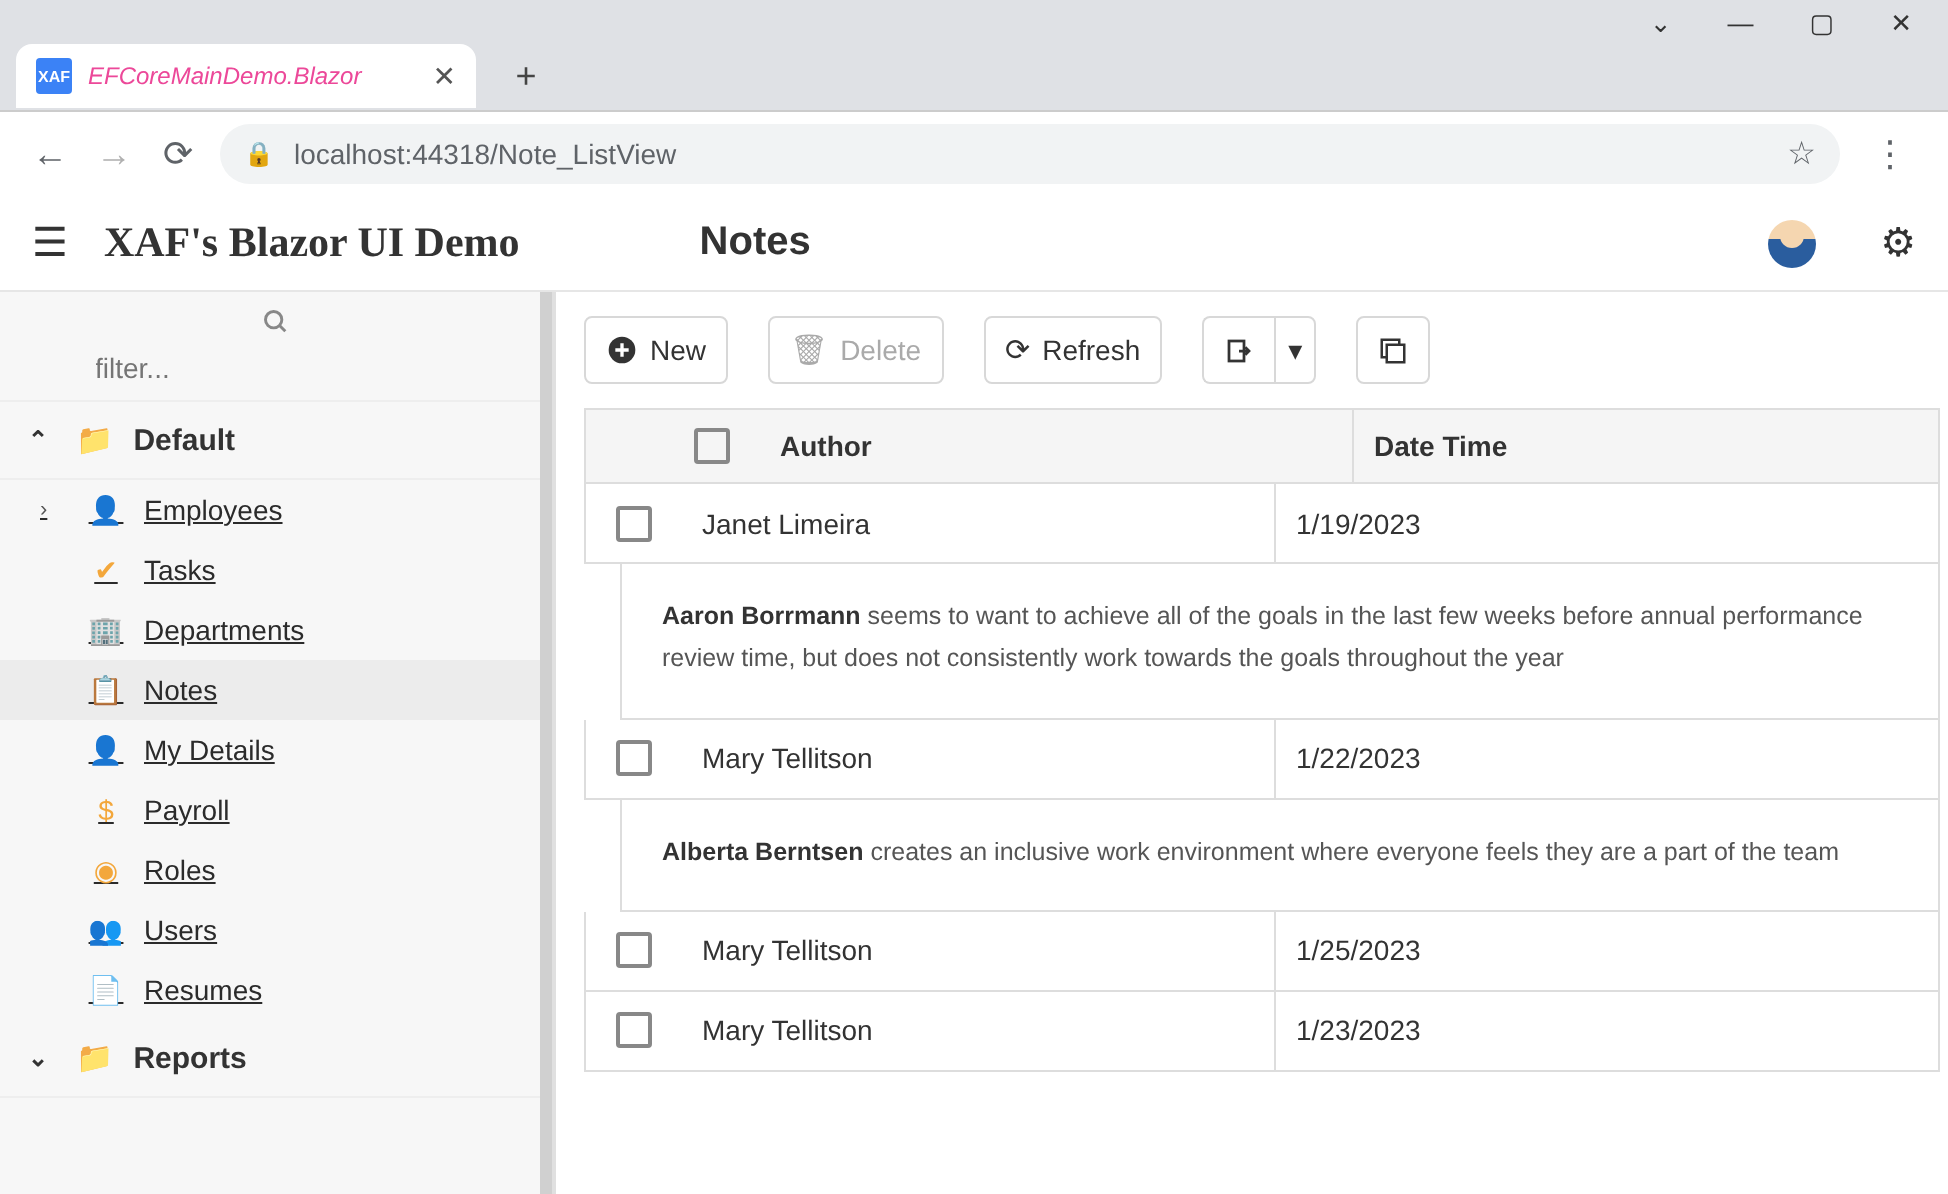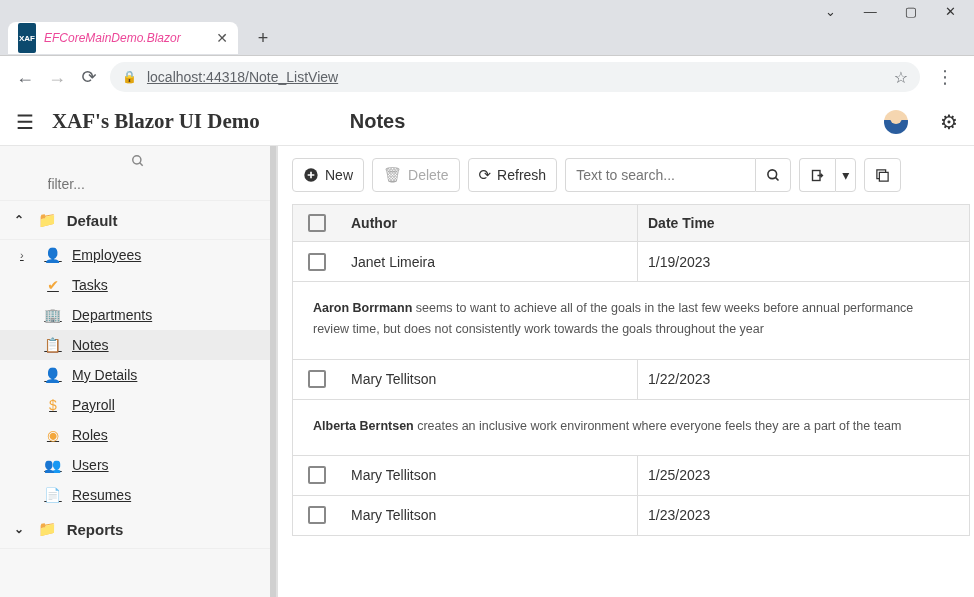--- a/index.html
+++ b/index.html
@@ -4,30 +4,30 @@
 <style>
 * { box-sizing: border-box; margin: 0; padding: 0; }
 body { font-family: "Segoe UI", Arial, sans-serif; font-size: 14px; color: #333; background: #fff; overflow: hidden; width: 974px; height: 597px; }
 
 
 .browser-chrome { background: #dfe1e5; border-bottom: 1px solid #ccc; }
 .win-controls { display: flex; justify-content: flex-end; gap: 28px; padding: 4px 18px 2px; color: #333; }
 .win-controls span { font-size: 13px; }
 .tab-strip { display: flex; align-items: center; padding: 0 8px; height: 34px; }
 .tab { background: #fff; border-radius: 8px 8px 0 0; display: flex; align-items: center; gap: 8px; padding: 6px 10px; width: 230px; height: 32px; }
-.tab-favicon { width: 18px; height: 30px; background: #0c4a6e; color: #fff; font-size: 8px; font-weight: bold; display: flex; align-items: center; justify-content: center; border-radius: 2px; }
+.tab-favicon { width: 18px; height: 18px; background: #3b82f6; color: #fff; font-size: 8px; font-weight: bold; display: flex; align-items: center; justify-content: center; border-radius: 2px; }
 .tab-title { flex: 1; font-size: 12px; color: #ec4899; white-space: nowrap; overflow: hidden; font-style: italic; }
 .tab-close { font-size: 14px; color: #555; }
 .new-tab { margin-left: 12px; width: 26px; height: 26px; border-radius: 50%; display: flex; align-items: center; justify-content: center; font-size: 18px; color: #444; }
 .addr-bar { background: #fff; display: flex; align-items: center; gap: 10px; padding: 6px 14px; height: 42px; }
 .addr-bar .nav-btn { width: 22px; text-align: center; font-size: 18px; color: #5f6368; }
 .addr-bar .nav-btn.disabled { color: #b0b0b0; }
 .url-box { flex: 1; background: #f1f3f4; border-radius: 18px; height: 30px; display: flex; align-items: center; padding: 0 12px; gap: 10px; color: #5f6368; font-size: 14px; }
 .url-box .lock { font-size: 12px; }
-.url-text { flex: 1; text-decoration: underline; }
+.url-text { flex: 1; }
 .url-box .star { font-size: 16px; }
 .menu-dots { font-size: 18px; color: #5f6368; padding: 0 6px; }
 
 
 .app-header { display: flex; align-items: center; height: 48px; border-bottom: 1px solid #e6e6e6; padding: 0 16px; gap: 18px; }
 .hamburger { font-size: 20px; }
 .app-title { font-weight: 700; font-size: 21px; font-family: Liberation Serif, serif; }
 .page-title { font-size: 20px; font-weight: 600; margin-left: 72px; }
 .header-spacer { flex: 1; }
 .avatar { width: 24px; height: 24px; border-radius: 50%; background: linear-gradient(#f5d6b0 40%, #2a5d9e 40%); position: relative; }
@@ -45,38 +45,38 @@
 .folder-icon { color: #f3b13b; font-size: 15px; }
 .nav-item { display: flex; align-items: center; gap: 10px; padding: 7px 14px 7px 20px; font-size: 14px; color: #2b2b2b; text-decoration: underline; }
 .nav-item .chev { width: 14px; font-size: 11px; color: #555; text-decoration: none; display: inline-block; }
 .nav-item .nav-icon { width: 18px; text-align: center; text-decoration: none; display: inline-block; font-size: 14px; }
 .nav-item.no-chev { padding-left: 44px; }
 .nav-item.selected { background: #ececec; }
 .nav-label { }
 
 
 .main { flex: 1; display: flex; flex-direction: column; overflow: hidden; }
-.toolbar { display: flex; gap: 8px; padding: 12px 14px; align-items: flex-start; }
+.toolbar { display: flex; gap: 20px; padding: 12px 14px; align-items: flex-start; }
 .tbtn { border: 1px solid #d8d8d8; background: #fff; border-radius: 4px; height: 34px; display: flex; align-items: center; gap: 6px; padding: 0 10px; font-size: 14px; color: #333; }
 .tbtn.disabled { color: #aaa; }
 .tbtn .ico { font-size: 15px; }
 .search-wrap { display: flex; }
 .search-input { border: 1px solid #d8d8d8; border-right: none; border-radius: 4px 0 0 4px; height: 34px; padding: 0 10px; font-size: 14px; width: 190px; outline: none; }
 .search-btn { border: 1px solid #d8d8d8; border-radius: 0 4px 4px 0; height: 34px; width: 36px; display: flex; align-items: center; justify-content: center; background: #fff; }
 .split-btn { display: flex; }
 .split-btn .tbtn:first-child { border-radius: 4px 0 0 4px; border-right: none; }
 .split-btn .tbtn:last-child { border-radius: 0 4px 4px 0; padding: 0 6px; }
 
 .grid-wrap { flex: 1; overflow-y: scroll; padding: 0 4px 0 14px; }
-.grid-header { display: flex; background: #f5f5f5; border: 1px solid #ddd; font-weight: 600; height: 38px; align-items: center; }
+.grid-header { display: flex; background: #f5f5f5; border: 1px solid #ddd; font-weight: 600; height: 38px; align-items: center; padding-left: 39px; }
 .col-check { width: 48px; display: flex; justify-content: center; }
 .col-author { flex: 0 0 296px; padding-left: 10px; }
 .col-dt { flex: 1; padding-left: 10px; border-left: 1px solid #ddd; height: 100%; display: flex; align-items: center; }
 .grid-row { display: flex; border: 1px solid #ddd; border-top: none; height: 40px; align-items: center; }
-.grid-detail { border: 1px solid #ddd; border-top: none; padding: 16px 20px 18px; font-size: 12.5px; color: #555; line-height: 1.7; }
+.grid-detail { border: 1px solid #ddd; border-top: none; padding: 16px 20px 18px; font-size: 12.5px; color: #555; line-height: 1.7; margin-left: 18px; }
 .grid-detail b { color: #333; }
 .chk { width: 18px; height: 18px; border: 2px solid #888; border-radius: 2px; }
 
 ::-webkit-scrollbar { width: 14px; }
 ::-webkit-scrollbar-track { background: #f1f1f1; }
 ::-webkit-scrollbar-thumb { background: #c4c4c4; border-radius: 2px; }
 
 svg { display: block; }
 </style>
 </head>
@@ -196,29 +196,20 @@
         <span>New</span>
       </div>
       <div class="tbtn disabled">
         <span class="ico">🗑</span>
         <span>Delete</span>
       </div>
       <div class="tbtn">
         <span class="ico">⟳</span>
         <span>Refresh</span>
       </div>
-      <div class="search-wrap">
-        <input class="search-input" placeholder="Text to search..." style="">
-        <div class="search-btn">
-          <svg width="15" height="15" viewBox="0 0 24 24" fill="none" stroke="#333" stroke-width="2.5">
-              <circle cx="10" cy="10" r="7"></circle>
-              <line x1="20" y1="20" x2="15" y2="15"></line>
-            </svg>
-        </div>
-      </div>
       <div class="split-btn">
         <div class="tbtn">
           <svg width="15" height="15" viewBox="0 0 24 24" fill="none" stroke="#333" stroke-width="2.2">
               <rect x="4" y="4" width="12" height="16"></rect>
               <path d="M12 12h8M17 9l3 3-3 3"></path>
             </svg>
         </div>
         <div class="tbtn">
             <span>▾</span>
           </div>

